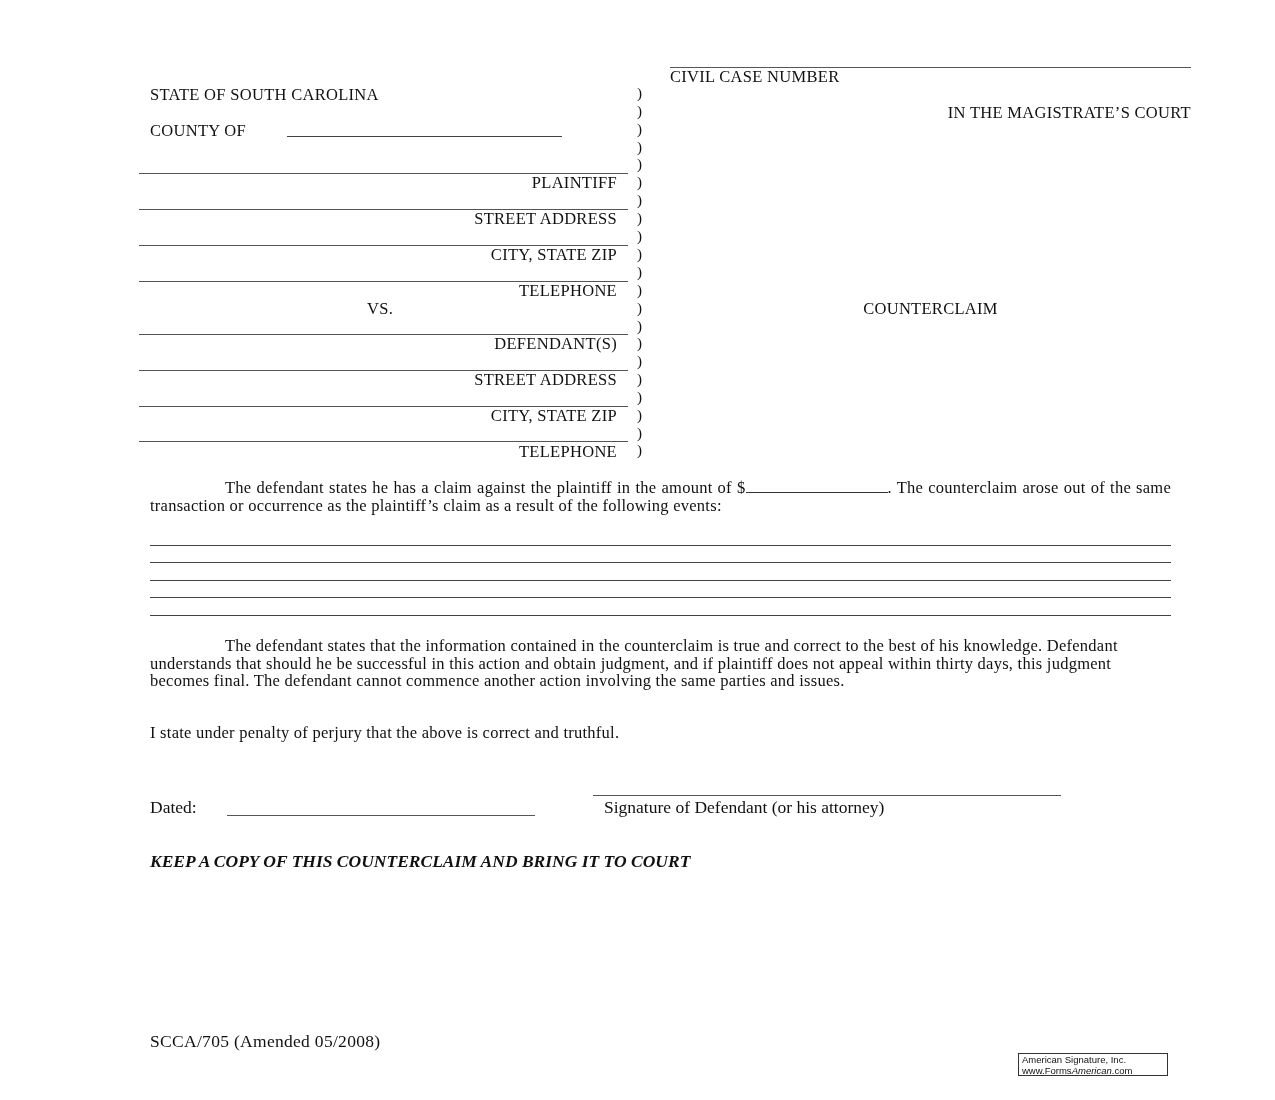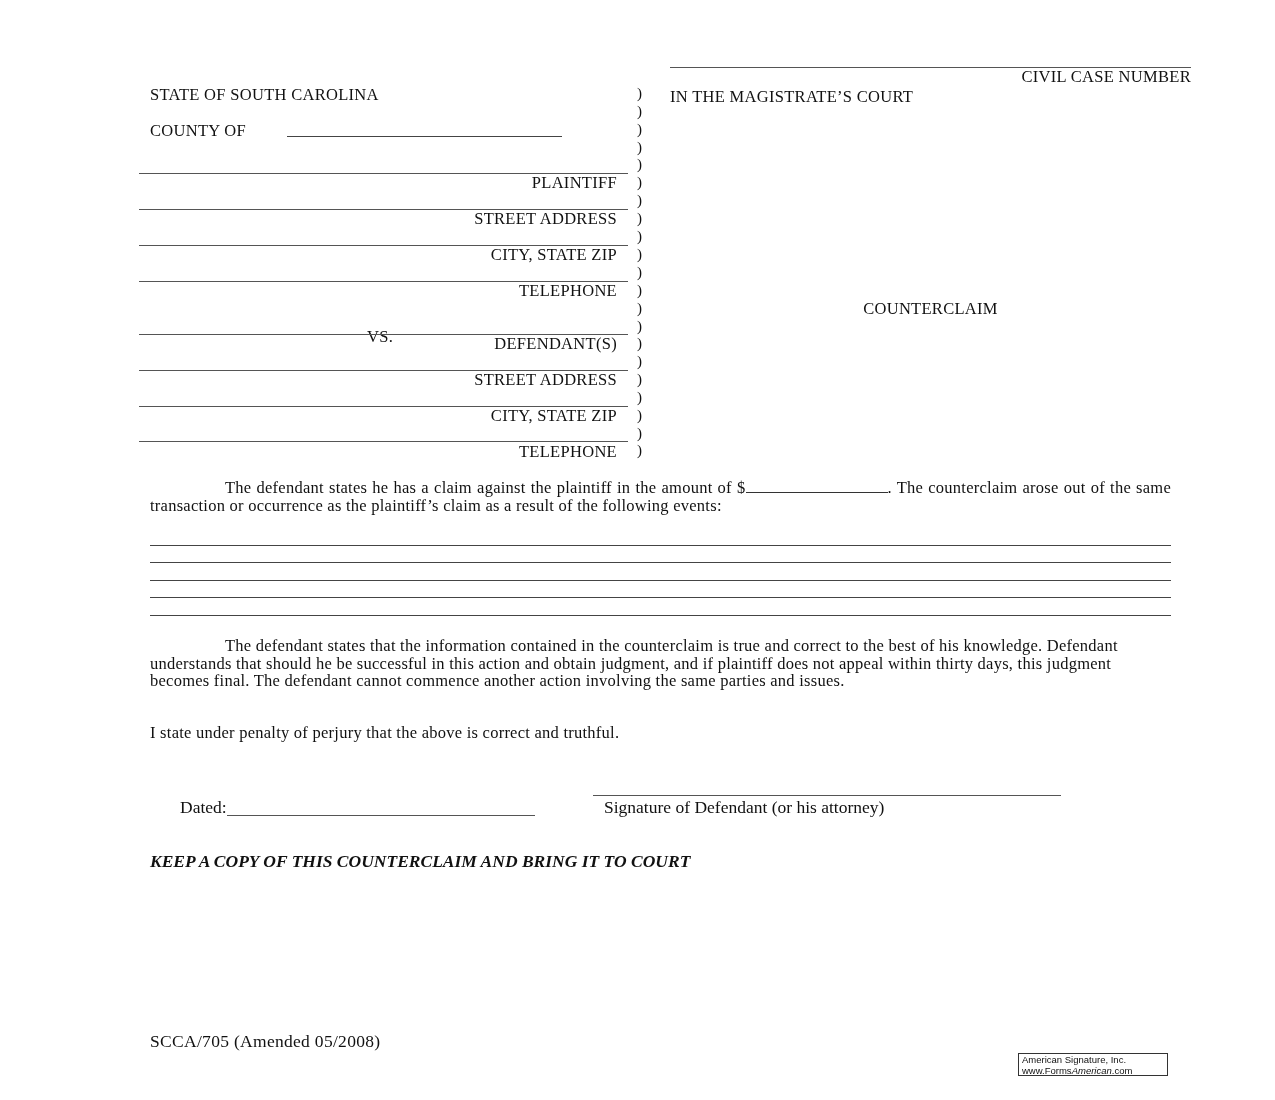--- a/index.html
+++ b/index.html
@@ -10,40 +10,40 @@
   .hline { position: absolute; height: 0; border-top: 1.3px solid #555; }
   .paren { position: absolute; left: 637px; font-size: 15px; line-height: 1; }
   .body-text { font-size: 16.5px; line-height: 17.5px; letter-spacing: 0.25px; text-align: justify; }
   .blank-line { position: absolute; left: 150px; width: 1021px; border-top: 1.3px solid #444; }
   .sans { font-family: "Liberation Sans", "DejaVu Sans", sans-serif; }
 </style>
 </head>
 <body>
 
 <div class="hline" style="left:670px; top:67px; width:521px;"></div>
-<div class="abs caps" style="left:670px; width:521px; text-align:right; top:67px;">CIVIL CASE NUMBER</div>
-<div class="abs caps" style="left:670px; width:521px; text-align:left; top:87px;">IN THE MAGISTRATE’S COURT</div>
+<div class="abs caps" style="left:670px; width:521px; text-align:left; top:67px;">CIVIL CASE NUMBER</div>
+<div class="abs caps" style="left:670px; width:521px; text-align:right; top:103px;">IN THE MAGISTRATE’S COURT</div>
 <div class="abs caps" style="left:670px; width:521px; text-align:center; top:299px;">COUNTERCLAIM</div>
 
 <div class="abs caps" style="left:150px; top:85px;">STATE OF SOUTH CAROLINA</div>
 <div class="abs caps" style="left:150px; top:121px;">COUNTY OF</div>
 <div class="abs" style="left:287px; top:136px; width:275px; border-top:1.3px solid #444;"></div>
 
 <div>
   <div class="hline" style="left:139px; top:173px; width:489px;"></div>
   <div class="abs caps" style="right:658px; top:173px;">PLAINTIFF</div>
   <div class="hline" style="left:139px; top:209px; width:489px;"></div>
   <div class="abs caps" style="right:658px; top:209px;">STREET ADDRESS</div>
   <div class="hline" style="left:139px; top:245px; width:489px;"></div>
   <div class="abs caps" style="right:658px; top:245px;">CITY, STATE ZIP</div>
   <div class="hline" style="left:139px; top:281px; width:489px;"></div>
   <div class="abs caps" style="right:658px; top:281px;">TELEPHONE</div>
 </div>
 
-<div class="abs caps" style="left:367px; top:299px;margin-top:28px;">VS.</div>
+<div class="abs caps" style="left:367px; top:299px;">VS.</div>
 
 <div>
   <div class="hline" style="left:139px; top:334px; width:489px;"></div>
   <div class="abs caps" style="right:658px; top:334px;">DEFENDANT(S)</div>
   <div class="hline" style="left:139px; top:370px; width:489px;"></div>
   <div class="abs caps" style="right:658px; top:370px;">STREET ADDRESS</div>
   <div class="hline" style="left:139px; top:406px; width:489px;"></div>
   <div class="abs caps" style="right:658px; top:406px;">CITY, STATE ZIP</div>
   <div class="hline" style="left:139px; top:441px; width:489px;"></div>
   <div class="abs caps" style="right:658px; top:442px;">TELEPHONE</div>
@@ -80,21 +80,21 @@
 <div class="blank-line" style="top:545px;"></div>
 <div class="blank-line" style="top:562px;"></div>
 <div class="blank-line" style="top:580px;"></div>
 <div class="blank-line" style="top:597px;"></div>
 <div class="blank-line" style="top:615px;"></div>
 
 <div class="abs body-text" style="left:150px; top:637px; width:1003px; white-space:normal; text-indent:75px; text-align:left;">The defendant states that the information contained in the counterclaim is true and correct to the best of his knowledge.  Defendant understands that should he be successful in this action and obtain judgment, and if plaintiff does not appeal within thirty days, this judgment becomes final.  The defendant cannot commence another action involving the same parties and issues.</div>
 
 <div class="abs body-text" style="left:150px; top:724px;">I state under penalty of perjury that the above is correct and truthful.</div>
 
-<div class="abs" style="left:150px; top:797px; font-size:17.5px;margin-left:30px;">Dated:</div>
+<div class="abs" style="left:150px; top:797px; font-size:17.5px;">Dated:</div>
 <div class="abs" style="left:227px; top:815px; width:308px; border-top:1.5px solid #555;"></div>
 <div class="abs" style="left:593px; top:795px; width:468px; border-top:1.5px solid #555;"></div>
 <div class="abs" style="left:604px; top:797px; font-size:17.5px;">Signature of Defendant (or his attorney)</div>
 
 <div class="abs" style="left:150px; width:1021px; text-align:left; top:851px; font-size:17.5px; font-weight:bold; font-style:italic;">KEEP A COPY OF THIS COUNTERCLAIM AND BRING IT TO COURT</div>
 
 <div class="abs" style="left:150px; top:1031px; font-size:17.5px; letter-spacing:0.3px;">SCCA/705 (Amended 05/2008)</div>
 
 <div class="abs sans" style="left:1018px; top:1053px; width:150px; height:23px; border:1px solid #333; font-size:9.5px; line-height:10.5px; padding:1px 0 0 3px; box-sizing:border-box;">
   <div>American Signature, Inc.</div>

